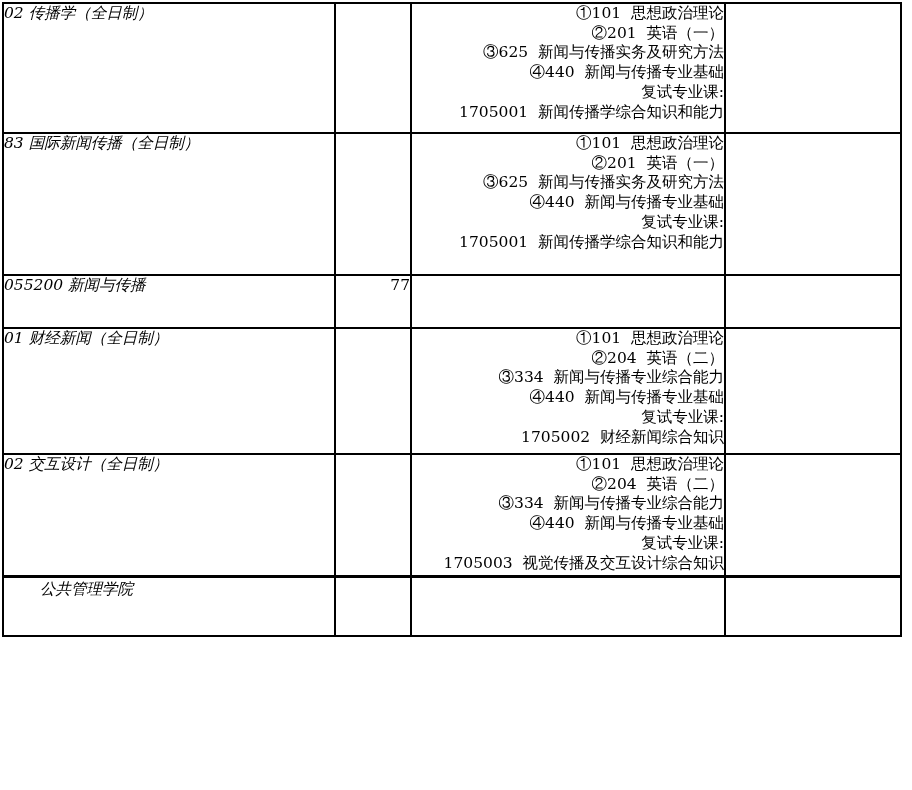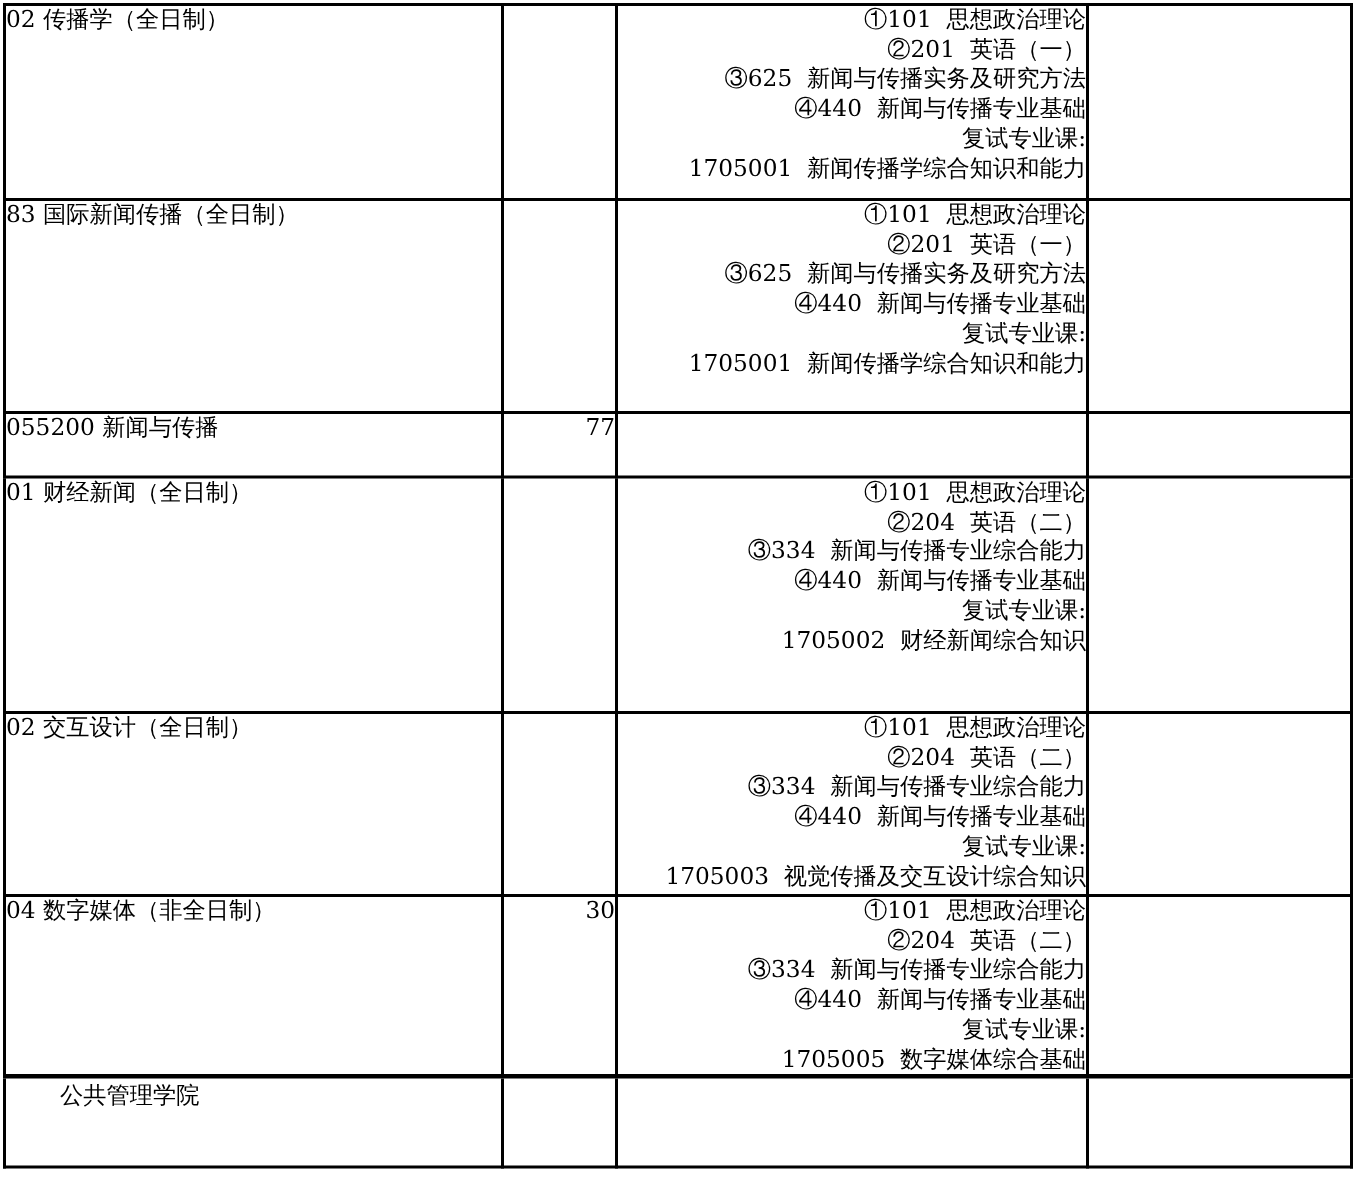--- a/index.html
+++ b/index.html
@@ -18,28 +18,28 @@
     table-layout:fixed;
     font-size:15.5px;
     line-height:19.7px;
   }
   table.grid td{
     border:2px solid #000;
     vertical-align:top;
     overflow:hidden;
     padding:0;
   }
-  .c-name{padding:1px 4px 0 4px;}
+  .c-name{padding:1px 4px 0 4px;font-style:italic;}
   .c-quota{vertical-align:middle;text-align:right;}
   .c-subjects{padding:1px 4px 0 4px;white-space:pre-wrap;text-align:right;}
   .c-remark{padding:1px 4px 0 4px;}
   tr.r1{height:130px;}
   tr.r2{height:142px;}
-  tr.r3{height:43px;}
-  tr.r4{height:157px;}
+  tr.r3{height:53px;}
+  tr.r4{height:126px;}
   tr.r5{height:122px;margin-top:37px;}
   tr.r6{height:118px;}
   tr.r7{height:117px;}
   tr.r8{height:60px;}
   tr.r8 td{border-top:3px solid #000;}
   tr.r8 .c-name{padding-left:36px;padding-top:2px;}
 </style>
 </head>
 <body>
 
@@ -95,31 +95,20 @@
         <td class="c-name">02  交互设计（全日制）</td>
         <td class="c-quota"></td>
         <td class="c-subjects">①101  思想政治理论
 ②204  英语（二）
 ③334  新闻与传播专业综合能力
 ④440  新闻与传播专业基础
 复试专业课:
 1705003  视觉传播及交互设计综合知识</td>
         <td class="c-remark"></td>
       </tr>
-      <tr class="r7">
-        <td class="c-name">04  数字媒体（非全日制）</td>
-        <td class="c-quota">30</td>
-        <td class="c-subjects">①101  思想政治理论
-②204  英语（二）
-③334  新闻与传播专业综合能力
-④440  新闻与传播专业基础
-复试专业课:
-1705005  数字媒体综合基础</td>
-        <td class="c-remark"></td>
-      </tr>
       <tr class="r8">
         <td class="c-name">公共管理学院</td>
         <td class="c-quota"></td>
         <td class="c-subjects"></td>
         <td class="c-remark"></td>
       </tr>
     </tbody>
   </table>
 </div>
 

